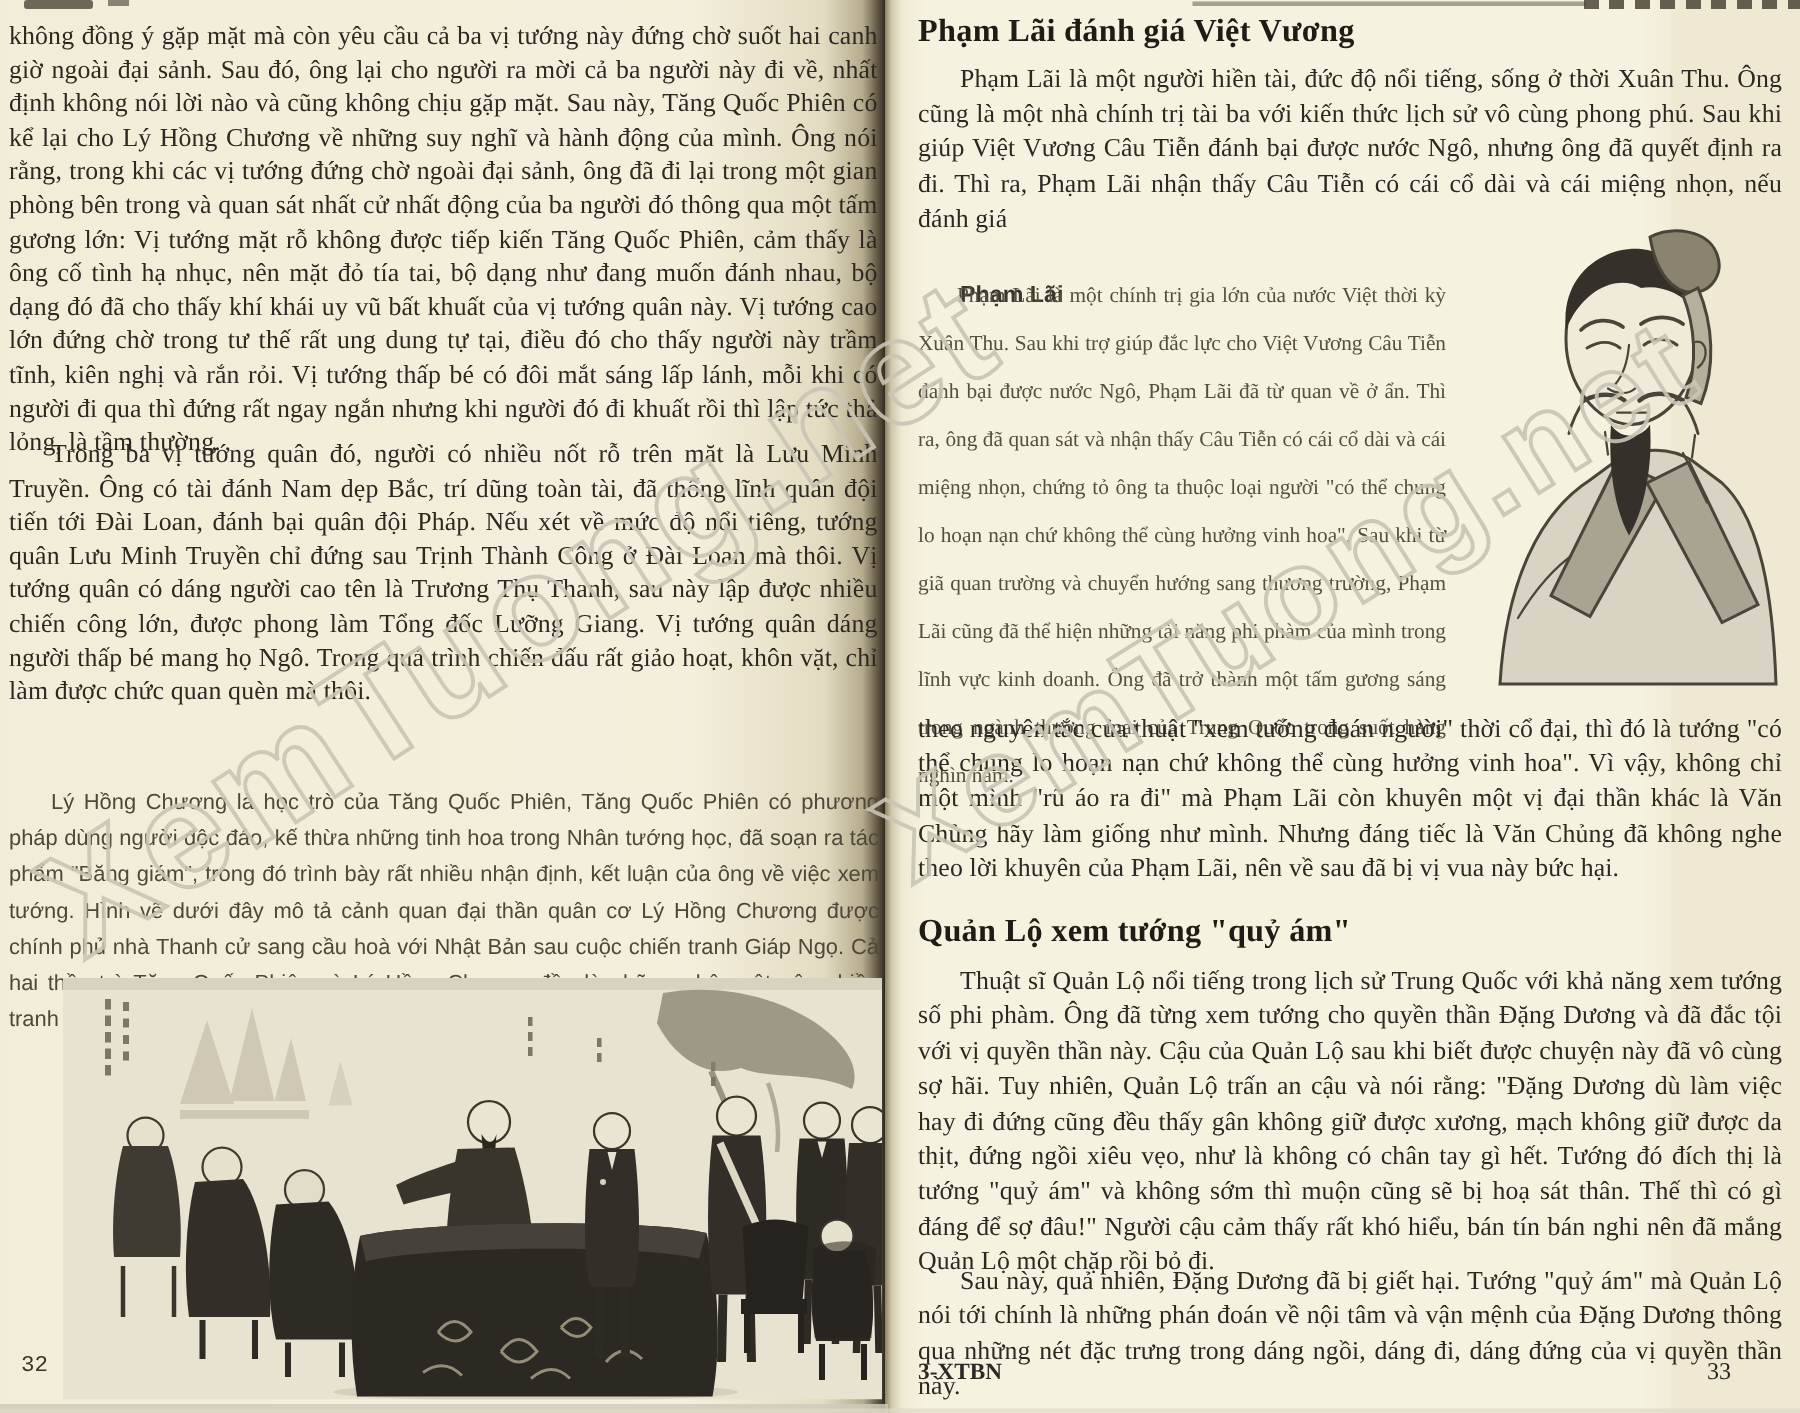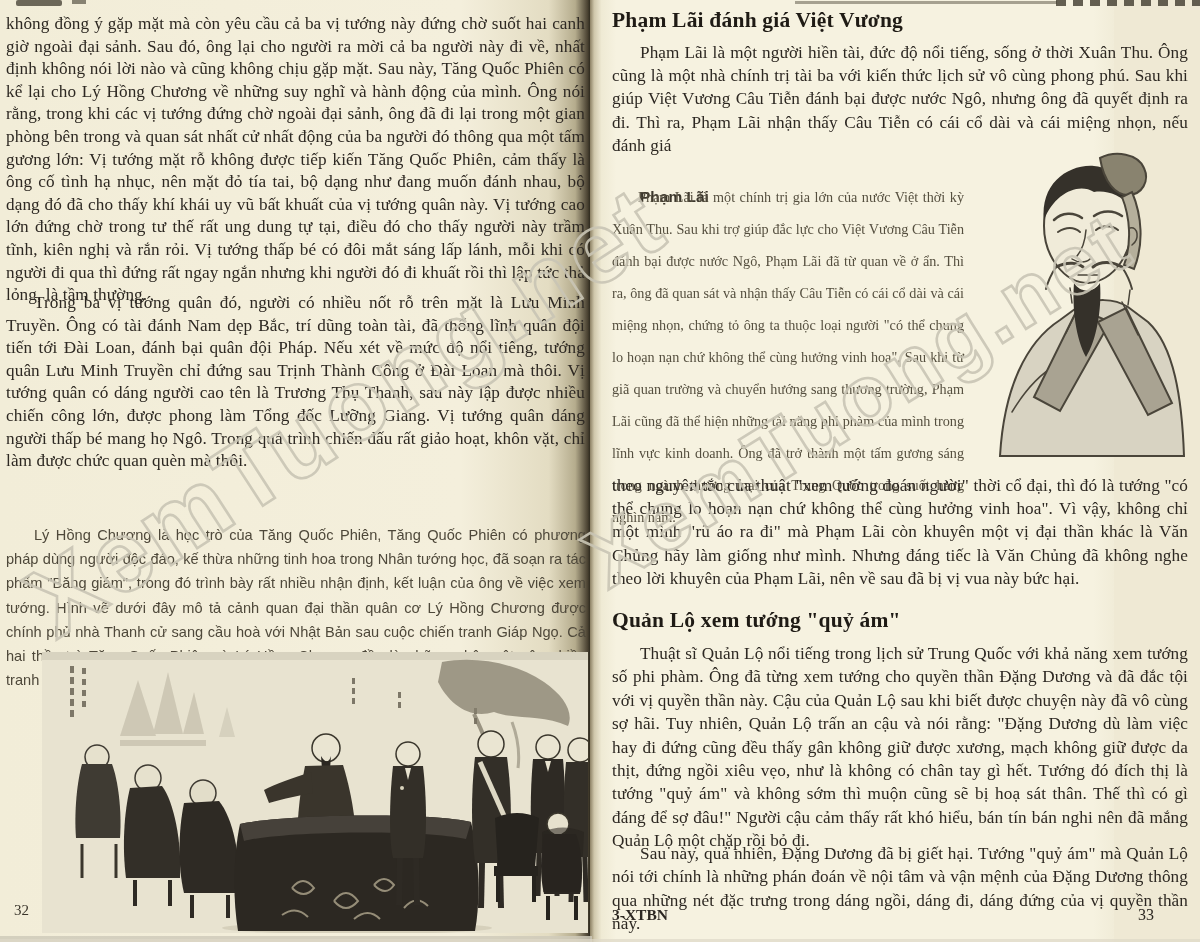--- a/index.html
+++ b/index.html
@@ -37,21 +37,21 @@
   }
   .box-title{
     font-family:"Liberation Sans",sans-serif;font-weight:bold;color:#3c372c;
     font-size:15.5px;margin:0;
   }
   .box-body{
     font-family:Liberation Serif, serif;color:#554f3f;
     font-size:14.2px;line-height:32px;text-align:justify;margin:0;
   }
   .page-number{
-    font-family:Liberation Serif, serif;color:#3a352b;font-size:15px;
+    font-family:Liberation Mono, monospace;color:#3a352b;font-size:15px;
   }
   .footer-sig{
     font-family:"Liberation Serif",serif;font-weight:bold;color:#2d2822;font-size:15.5px;
   }
   .pn-serif{font-family:"Liberation Serif",serif;font-size:16px;color:#2d2822;}
   .watermark{position:absolute;z-index:6;pointer-events:none;overflow:visible;}
   .wm-text{
     fill:none;stroke:#c9c5b5;stroke-width:2.6px;opacity:.9;
     font-family:"Liberation Sans",sans-serif;font-weight:bold;letter-spacing:4px;
   }

